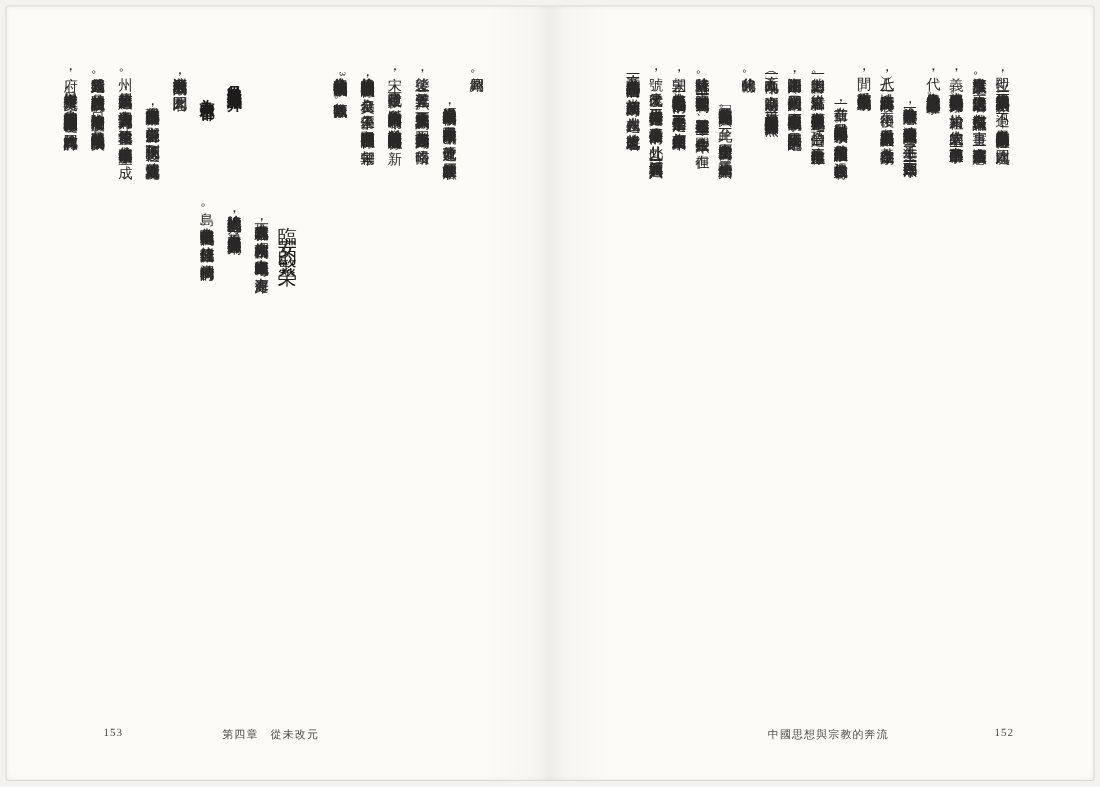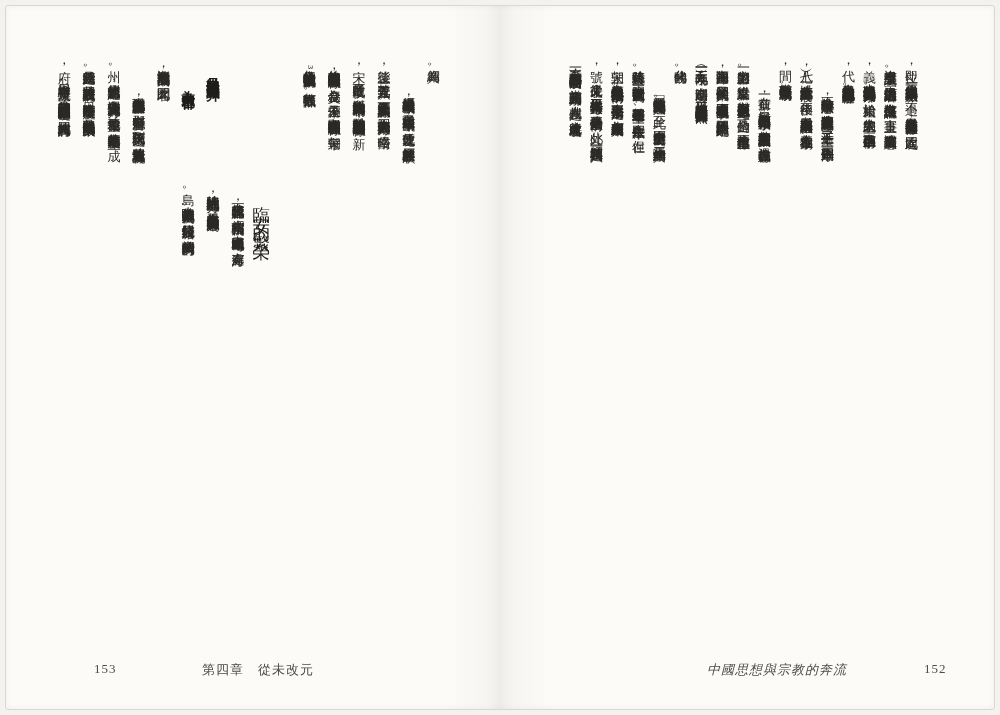--- a/index.html
+++ b/index.html
@@ -9,21 +9,21 @@
           border:1px solid #dbd8d3;border-radius:3px;box-shadow:0 0 6px rgba(0,0,0,0.06) inset;}
   .gutter{position:absolute;left:50%;top:0;bottom:0;width:110px;transform:translateX(-50%);
           background:linear-gradient(90deg,rgba(0,0,0,0) 0%,rgba(0,0,0,0.025) 38%,rgba(0,0,0,0.06) 50%,rgba(0,0,0,0.025) 62%,rgba(0,0,0,0) 100%);}
   .page{position:absolute;top:0;height:703px;width:494px;}
   .page-right{left:494px;}
   .page-left{left:0;}
   .col{position:absolute;writing-mode:vertical-rl;text-orientation:mixed;white-space:nowrap;
        font-size:13px;line-height:1;letter-spacing:0.35px;color:#2b2a28;}
   .col.section{font-size:17.5px;letter-spacing:9px;color:#1e1d1b;}
   .col.subhead{font-weight:bold;font-size:13.5px;letter-spacing:1.6px;color:#1e1d1b;}
-  .footer{position:absolute;top:655px;left:0;right:0;height:20px;font-size:13px;color:#4d4b48;}
+  .footer{position:absolute;top:655px;left:0;right:0;height:20px;font-size:10px;color:#4d4b48;}
   .footer span{position:absolute;letter-spacing:1px;}
   .pagenum{font-family:"Liberation Serif","DejaVu Serif",serif;letter-spacing:0.5px;}
 </style>
 </head>
 <body>
 
 <div class="stage">
   <div class="spread">
 
     <div class="page page-right">
@@ -40,22 +40,22 @@
           <div class="col" style="right: 265px; top: 54px;">在隔海的兩岸，卻是同一個時代的人。宋金兩國在采石磯發生的戰爭，時間上比日本的平治之亂¹</div>
           <div class="col" style="right: 286px; top: 54px;">（一一五九）晚兩年；高宗崩逝時，正是日本的源賴朝與義經之爭（背後有後白河天皇操弄）白熱</div>
           <div class="col" style="right: 307px; top: 54px;">化的時候。</div>
           <div class="col" style="right: 328px; top: 81px;">孝宗即位的第二年元旦改元「隆興」。至此，中國歷史上空前長壽、長達三十二年的「紹興」</div>
           <div class="col" style="right: 349px; top: 54px;">時代終於落幕。由於明朝以後實行一世一元制²，雖然嘉靖有四十五年、康熙在位六十一年，但在</div>
           <div class="col" style="right: 370px; top: 54px;">宋朝，在位皇帝每幾年改一次元是很正常的事情。史學家至今仍不清楚，為何高宗一直使用紹興年</div>
           <div class="col" style="right: 391px; top: 54px;">號，從未改元？如果從王權特質來考量，這是十分重要的事情。此外，以紹興酒和魯迅（一八八一</div>
           <div class="col" style="right: 412px; top: 54px;">至一九三六）聞名的紹興是從越州改名的，當初高宗改元紹興時，人就在越州，後來才將此處改名</div>
         </div>
       <div class="footer">
-        <span style="left:207px;font-style:italic;">中國思想與宗教的奔流</span>
-        <span class="pagenum" style="left:424px;">152</span>
+        <span style="left:198px;">中國思想與宗教的奔流</span>
+        <span class="pagenum" style="left:404px;">152</span>
       </div>
     </div>
 
     <div class="page page-left">
       <div id="cols-left">
           <div class="col" style="right: 60px; top: 54px;">為紹興。</div>
           <div class="col" style="right: 84.8px; top: 81px;">經過異常漫長的紹興年號後，孝宗只用了「隆興」年號兩年，便改元乾道。歷經數年的膠著狀</div>
           <div class="col" style="right: 109.6px; top: 54px;">態後，乾道元年（一一六五），宋金又簽下第三次議和條約。因為先前金朝單方面毀約、侵略南</div>
           <div class="col" style="right: 134.4px; top: 54px;">宋，而且吃了敗仗，所以這次的條約對南宋較有利。以前的議和條約明訂金宋之間為君臣關係，新</div>
           <div class="col" style="right: 159.2px; top: 54px;">的條約改為早先宋遼那樣的親戚關係，金為叔父、宋為侄子。亦即中國人通稱的叔侄關係。宋朝每</div>

